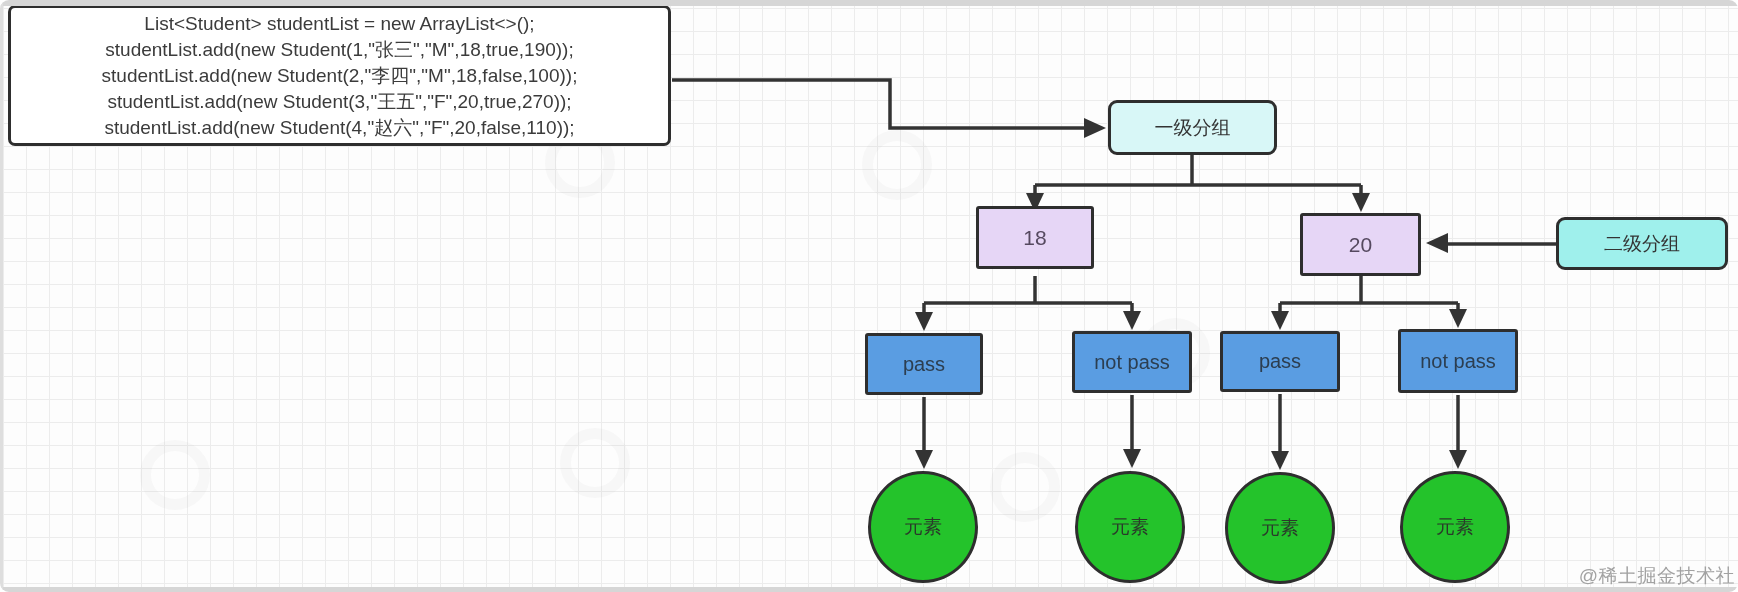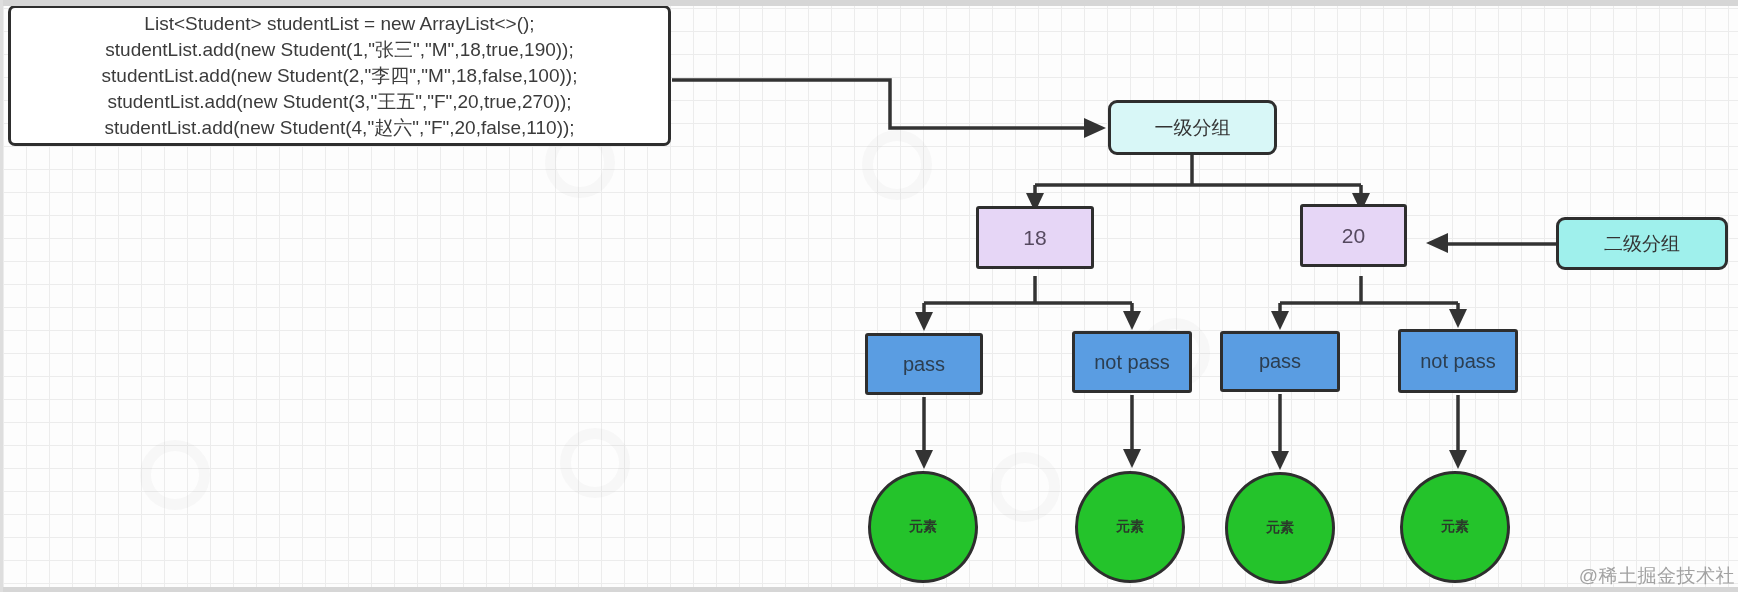--- a/index.html
+++ b/index.html
@@ -7,20 +7,21 @@
   .canvas{
     position:relative;width:1738px;height:592px;overflow:hidden;
     background-color:#fdfdfd;
     background-image:
       linear-gradient(var(--grid-line) 1px, transparent 1px),
       linear-gradient(90deg, var(--grid-line) 1px, transparent 1px);
     background-size:23px 23px;
     background-position:3px 8px;
     font-family:"Liberation Sans","DejaVu Sans",sans-serif;
     color:#333;
+    border-radius:9px;
   }
   .edge-strip{position:absolute;background:#d6d6d6;}
   .edge-top{left:0;top:0;width:1738px;height:6px;}
   .edge-bottom{left:0;top:587px;width:1738px;height:5px;}
   .edge-left{left:0;top:0;width:3px;height:592px;background:#dedede;}
 
   .wm-ring{position:absolute;border-radius:50%;border:11px solid #8a8a8a;opacity:0.05;}
 
   .code-box{
     position:absolute;left:8px;top:5px;width:663px;height:141px;
@@ -31,27 +32,27 @@
   }
 
   .node{
     position:absolute;display:flex;align-items:center;justify-content:center;
     border:3px solid var(--node-border);font-size:19px;color:#333;
   }
   .node-group1{left:1108px;top:100px;width:169px;height:55px;border-radius:9px;background:var(--level1-fill);}
   .node-group2{left:1556px;top:217px;width:172px;height:53px;border-radius:9px;background:var(--level2-fill);}
   .node-age{background:var(--age-fill);border-radius:3px;font-size:21px;color:#55495f;}
   .node-age18{left:976px;top:206px;width:118px;height:63px;}
-  .node-age20{left:1300px;top:204px;width:107px;height:63px;}
+  .node-age20{left:1300px;top:213px;width:121px;height:63px;}
   .node-pass{background:var(--pass-fill);border-radius:3px;font-size:20px;color:#2c3e50;text-align:right;}
   .node-pass1{left:865px;top:333px;width:118px;height:62px;}
   .node-notpass1{left:1072px;top:331px;width:120px;height:62px;}
   .node-pass2{left:1220px;top:331px;width:120px;height:61px;}
   .node-notpass2{left:1398px;top:329px;width:120px;height:64px;}
-  .node-element{background:var(--element-fill);border-radius:50%;font-size:14px;color:#2a3a2a;font-weight:bold;}
+  .node-element{background:var(--element-fill);border-radius:50%;font-size:19px;color:#2a3a2a;}
   .node-el1{left:868px;top:471px;width:110px;height:112px;}
   .node-el2{left:1075px;top:471px;width:110px;height:112px;}
   .node-el3{left:1225px;top:472px;width:110px;height:112px;}
   .node-el4{left:1400px;top:471px;width:110px;height:112px;}
 
   svg.connectors{position:absolute;left:0;top:0;pointer-events:none;}
 
   .watermark-text{
     position:absolute;left:1560px;top:563px;width:175px;
     font-size:19px;color:var(--watermark-text);text-align:right;letter-spacing:0.5px;

